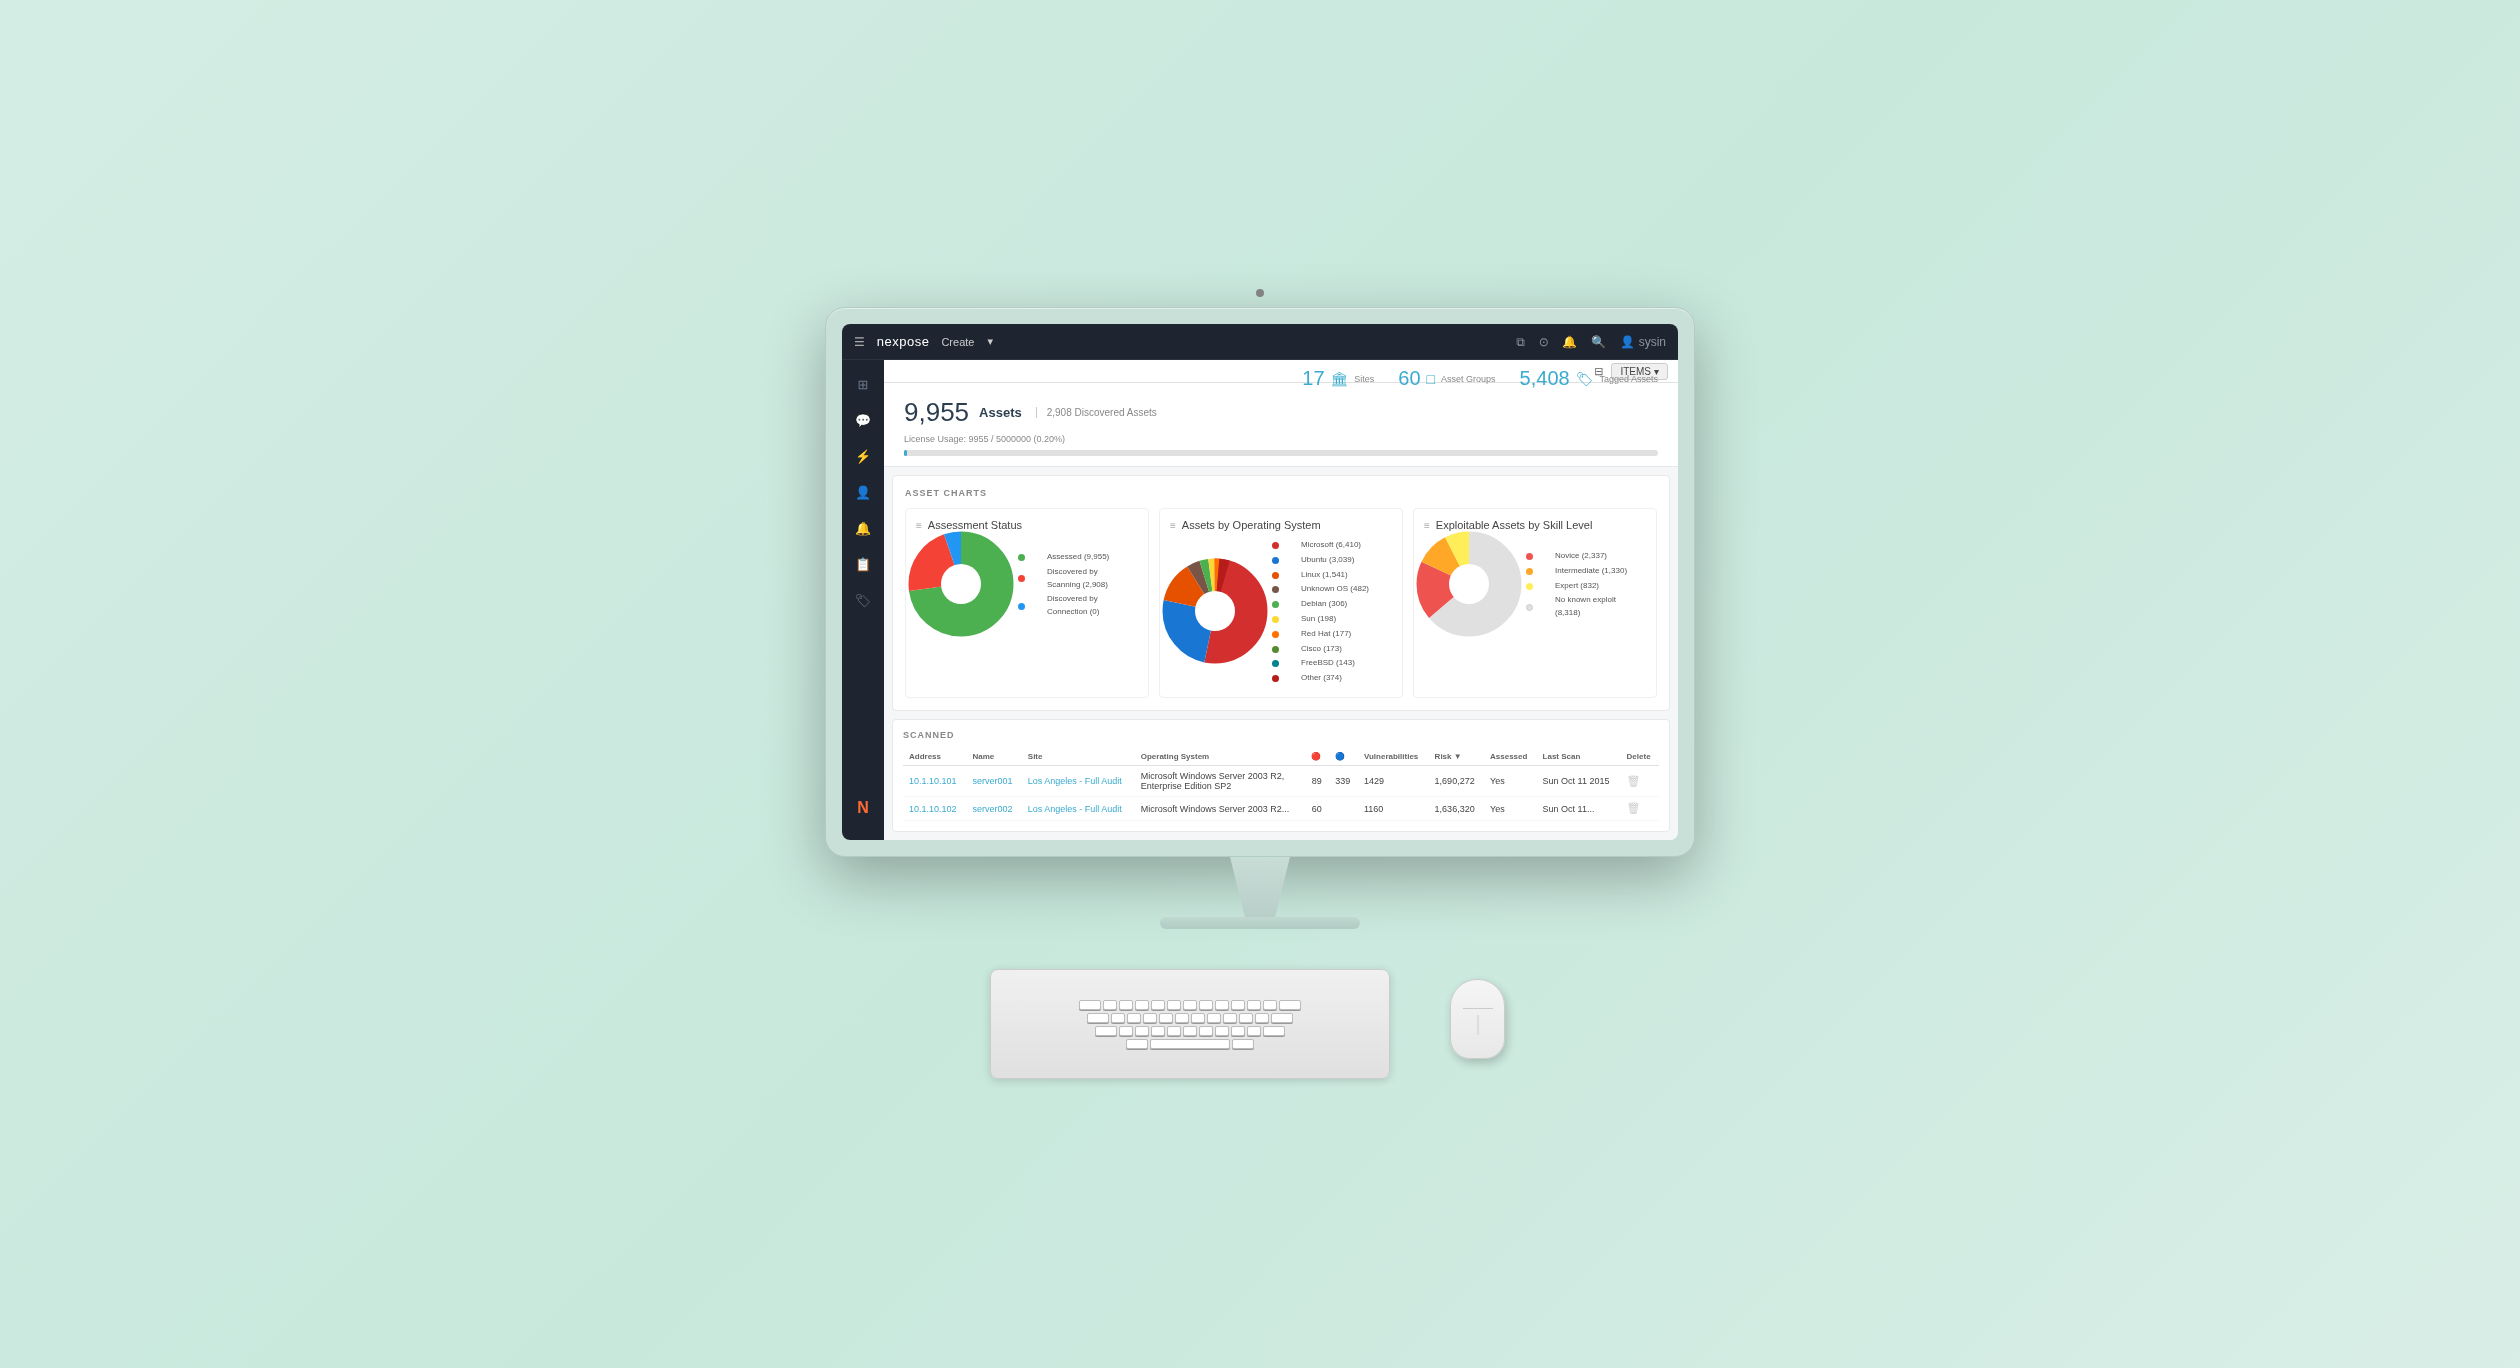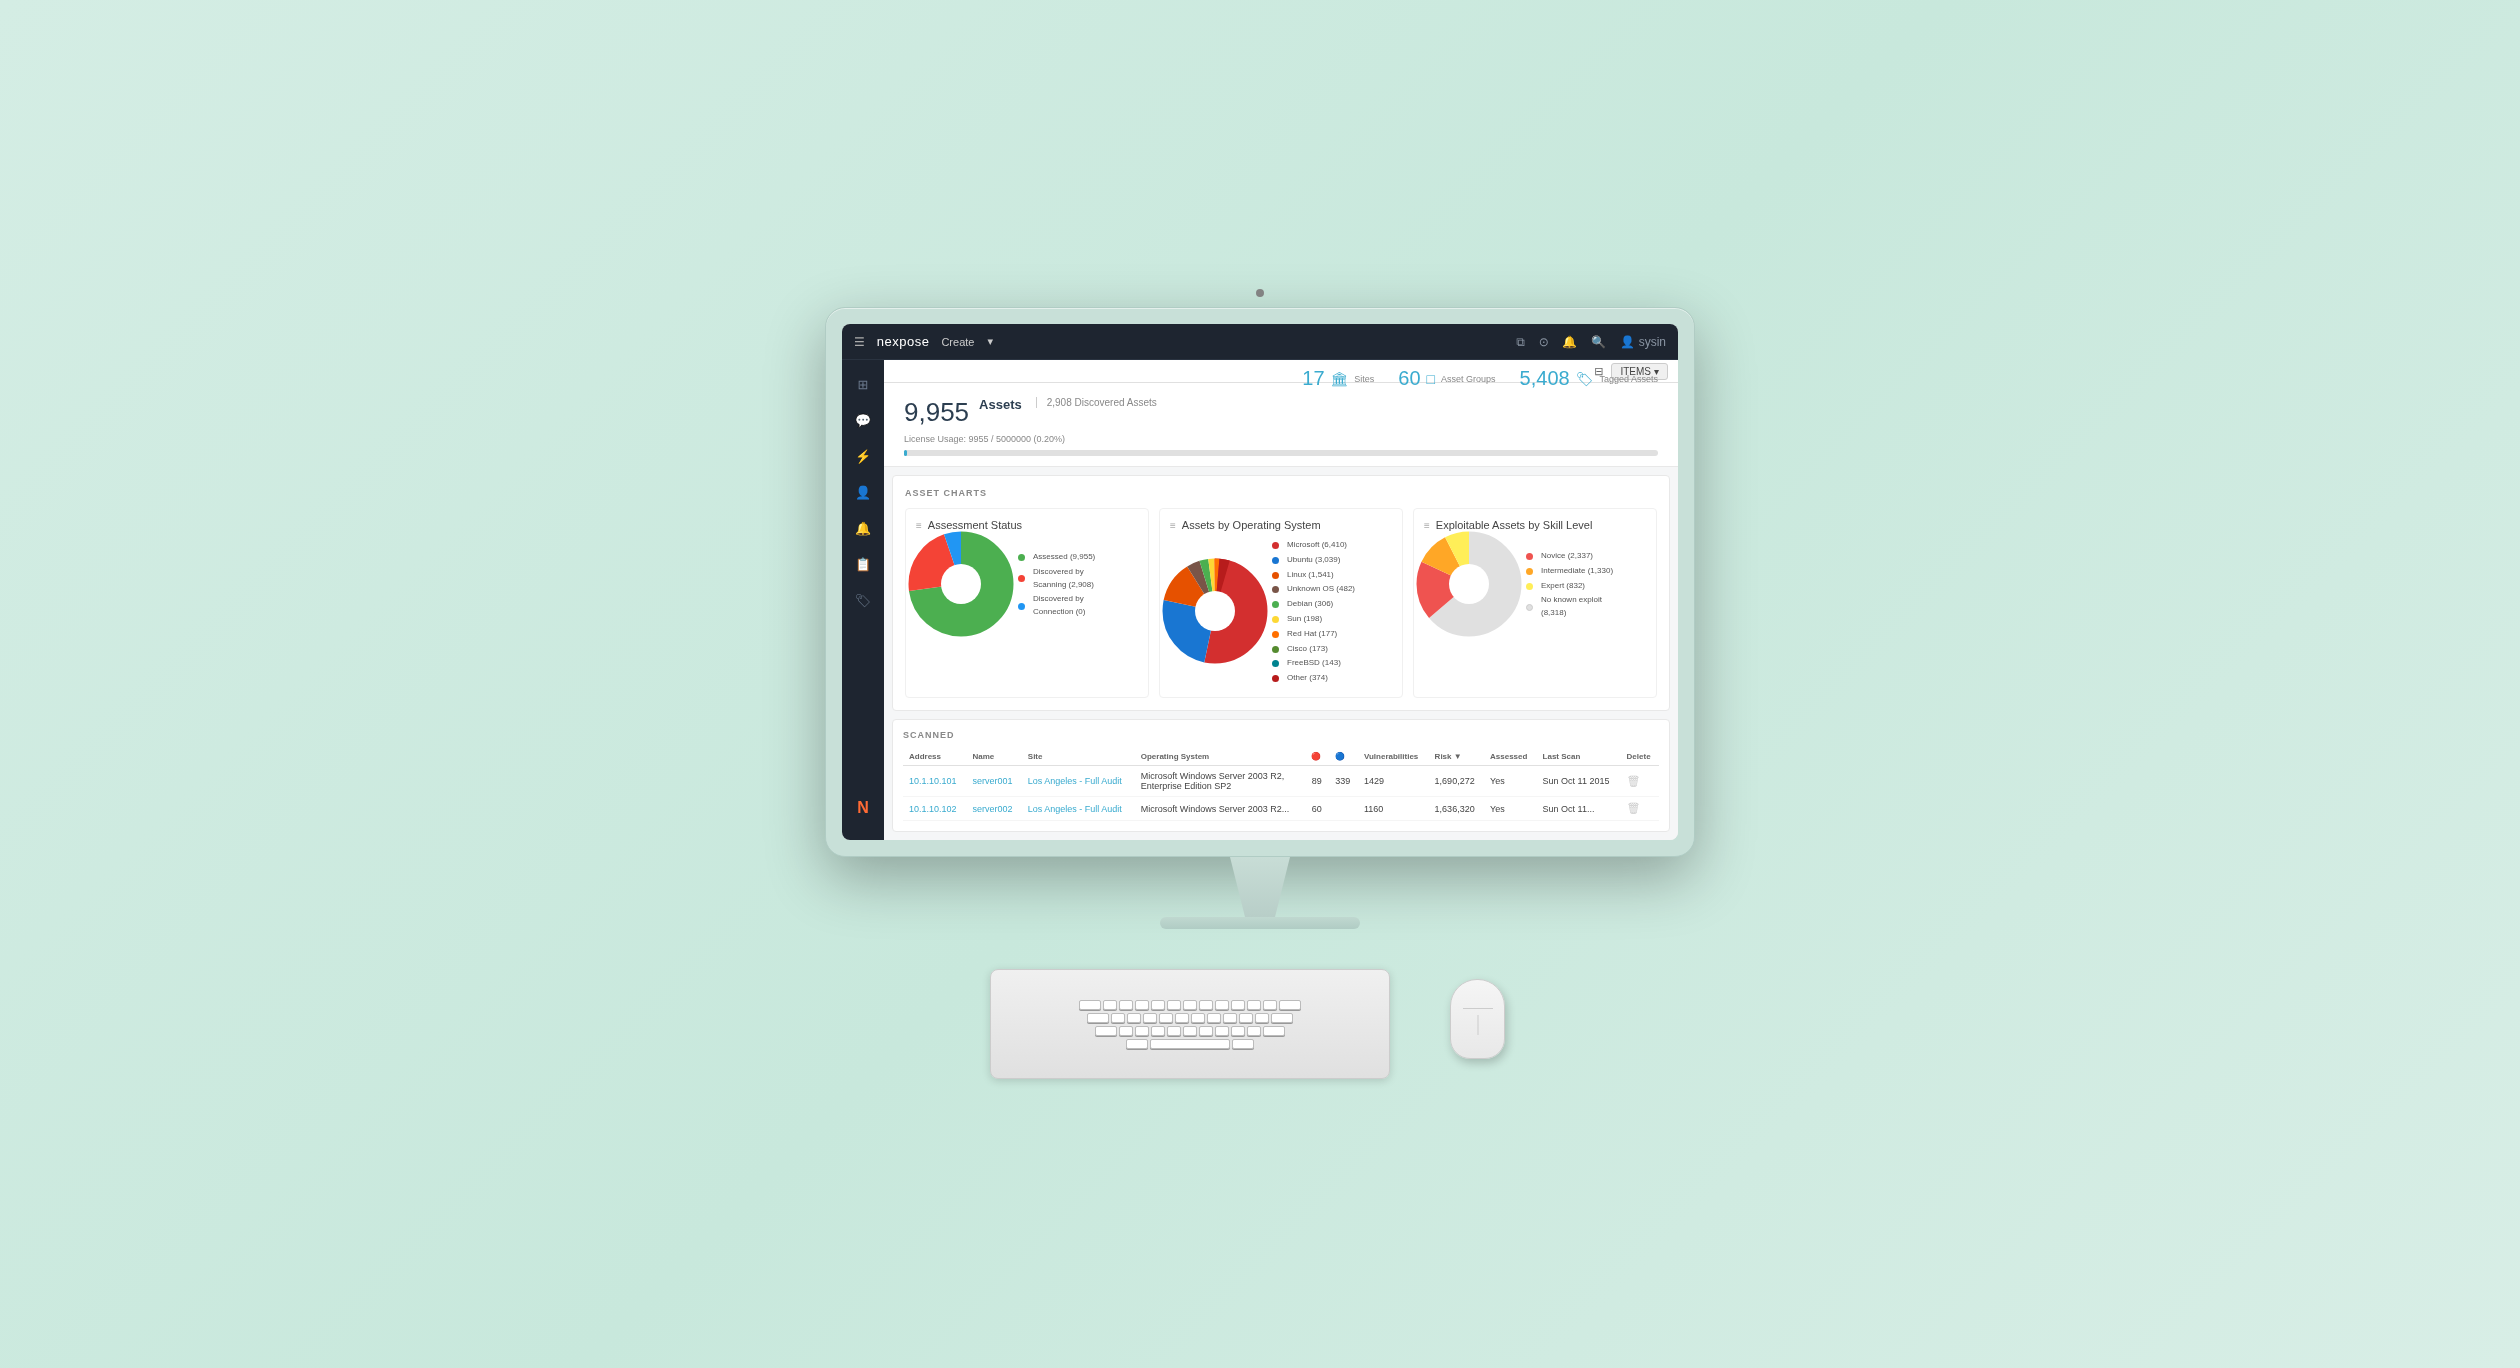--- a/index.html
+++ b/index.html
@@ -158,21 +158,21 @@
 
     
     .assets-header {
       background: #fff;
       padding: 14px 20px 10px;
       border-bottom: 1px solid #e8e8e8;
     }
 
     .assets-title-row {
       display: flex;
-      align-items: flex-start;
+      align-items: center;
       gap: 10px;
       margin-bottom: 6px;
     }
 
     .assets-count {
       font-size: 26px;
       font-weight: 300;
       color: #2c3e50;
     }
 
@@ -302,21 +302,21 @@
 
     .legend {
       font-size: 8px;
       color: #555;
       line-height: 1.6;
     }
 
     .legend-item {
       display: flex;
       align-items: center;
-      gap: 8px;
+      gap: 22px;
       margin-bottom: 2px;
     }
 
     .legend-dot {
       width: 7px;
       height: 7px;
       border-radius: 50%;
       flex-shrink: 0;
     }
 

